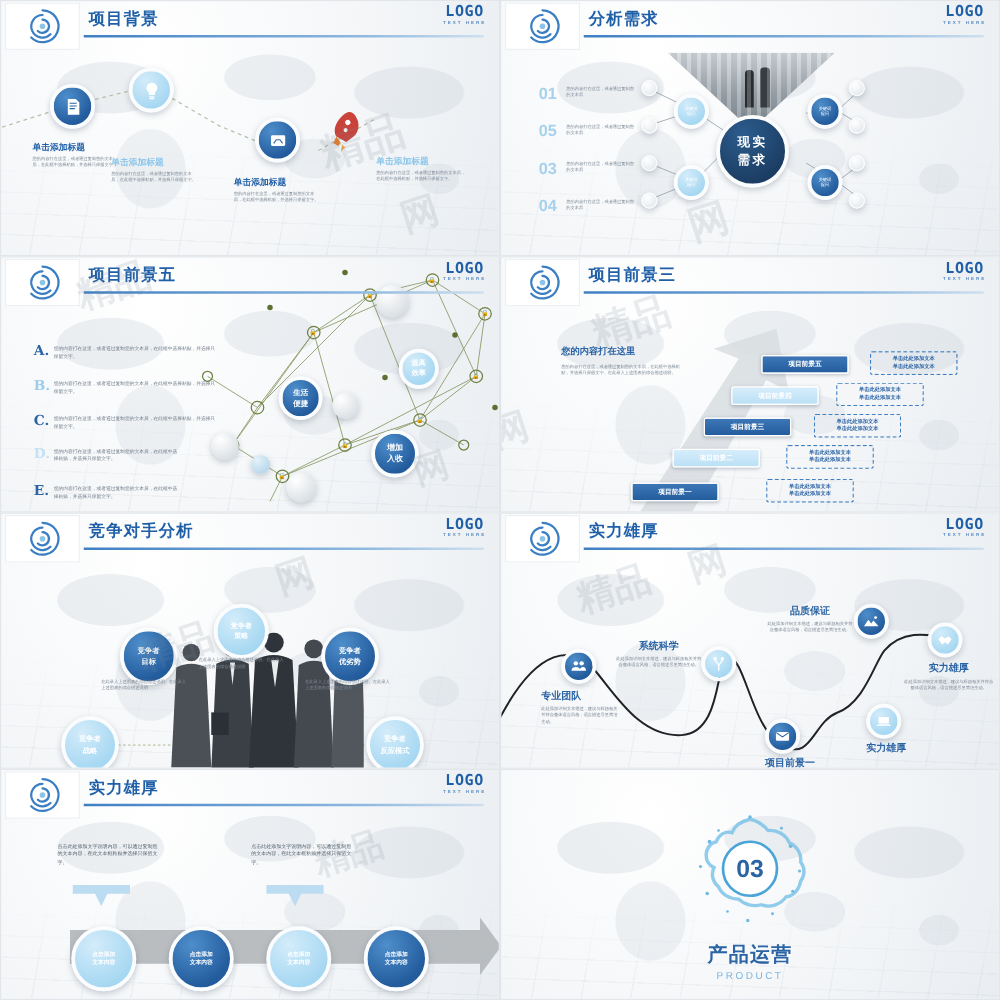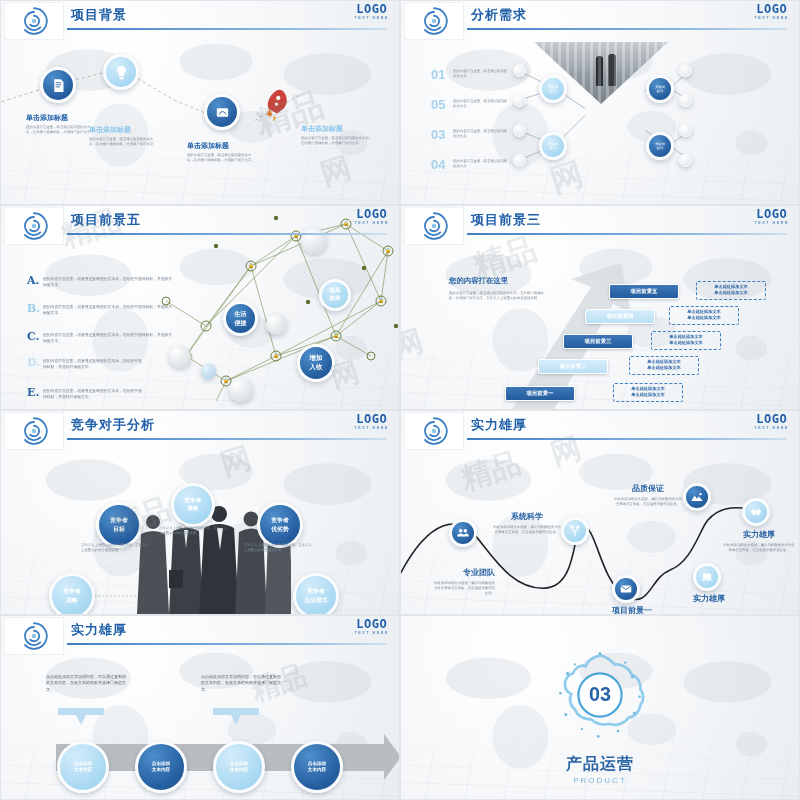--- a/index.html
+++ b/index.html
@@ -238,20 +238,24 @@
     </div>
     <div class="circ dk" style="left:245px;top:74px;width:28px;height:28px;z-index:4">
       <div style="font-size:3.4px">关键词</div>
       <div style="font-size:3.4px">提问</div>
     </div>
     <div class="circ dk" style="left:245px;top:131px;width:28px;height:28px;z-index:4">
       <div style="font-size:3.4px">关键词</div>
       <div style="font-size:3.4px">提问</div>
     </div>
 
+    <div class="circ nv" style="left:172px;top:91px;width:58px;height:58px;z-index:5">
+      <div style="font-size:10px;font-weight:bold;letter-spacing:2px">现实</div>
+      <div style="font-size:10px;font-weight:bold;letter-spacing:2px">需求</div>
+    </div>
   </div>
 
   <div class="slide">
     <div class="wm">
       <span style="left:60px;top:2px;transform:rotate(-18deg);font-size:30px">精品</span>
       <span style="left:330px;top:150px;transform:rotate(-18deg);font-size:28px">网</span>
     </div>
     <div class="hdr">
       <div class="hdr-logo">
         <svg class="swirl" viewBox="0 0 40 40">
@@ -529,21 +533,21 @@
     </svg>
 
     <div class="circ dk" style="left:48px;top:108px;width:28px;height:28px;z-index:3">
       <svg viewBox="0 0 24 24" width="14" height="14">
         <circle cx="8" cy="8" r="3" fill="#fff"></circle>
           <circle cx="16" cy="8" r="3" fill="#fff"></circle>
         <path d="M2 18c0-3.5 3-5 6-5s6 1.5 6 5z" fill="#fff"></path>
           <path d="M13 18c0-3 2.5-5 5-5s4 2 4 5z" fill="#fff"></path>
       </svg>
     </div>
-    <div style="position:absolute;left:32px;top:156px;width:62px;text-align:right;z-index:3">
+    <div style="position:absolute;left:32px;top:140px;width:62px;text-align:left;z-index:3">
       <div style="font-size:8px;font-weight:bold;color:#2b64a5">专业团队</div>
       <div class="body" style="margin-top:3px">此处添加详细文本描述，建议与标题相关并符合整体语言风格，语言描述尽量简洁生动。</div>
     </div>
 
     <div class="circ lt" style="left:160px;top:106px;width:28px;height:28px;z-index:3">
       <svg viewBox="0 0 24 24" width="14" height="14">
         <g stroke="#fff" stroke-width="1.8" fill="none" stroke-linecap="round">
           <path d="M12 21v-7"></path>
             <path d="M12 14L7 7"></path>
             <path d="M12 14l5-7"></path>

